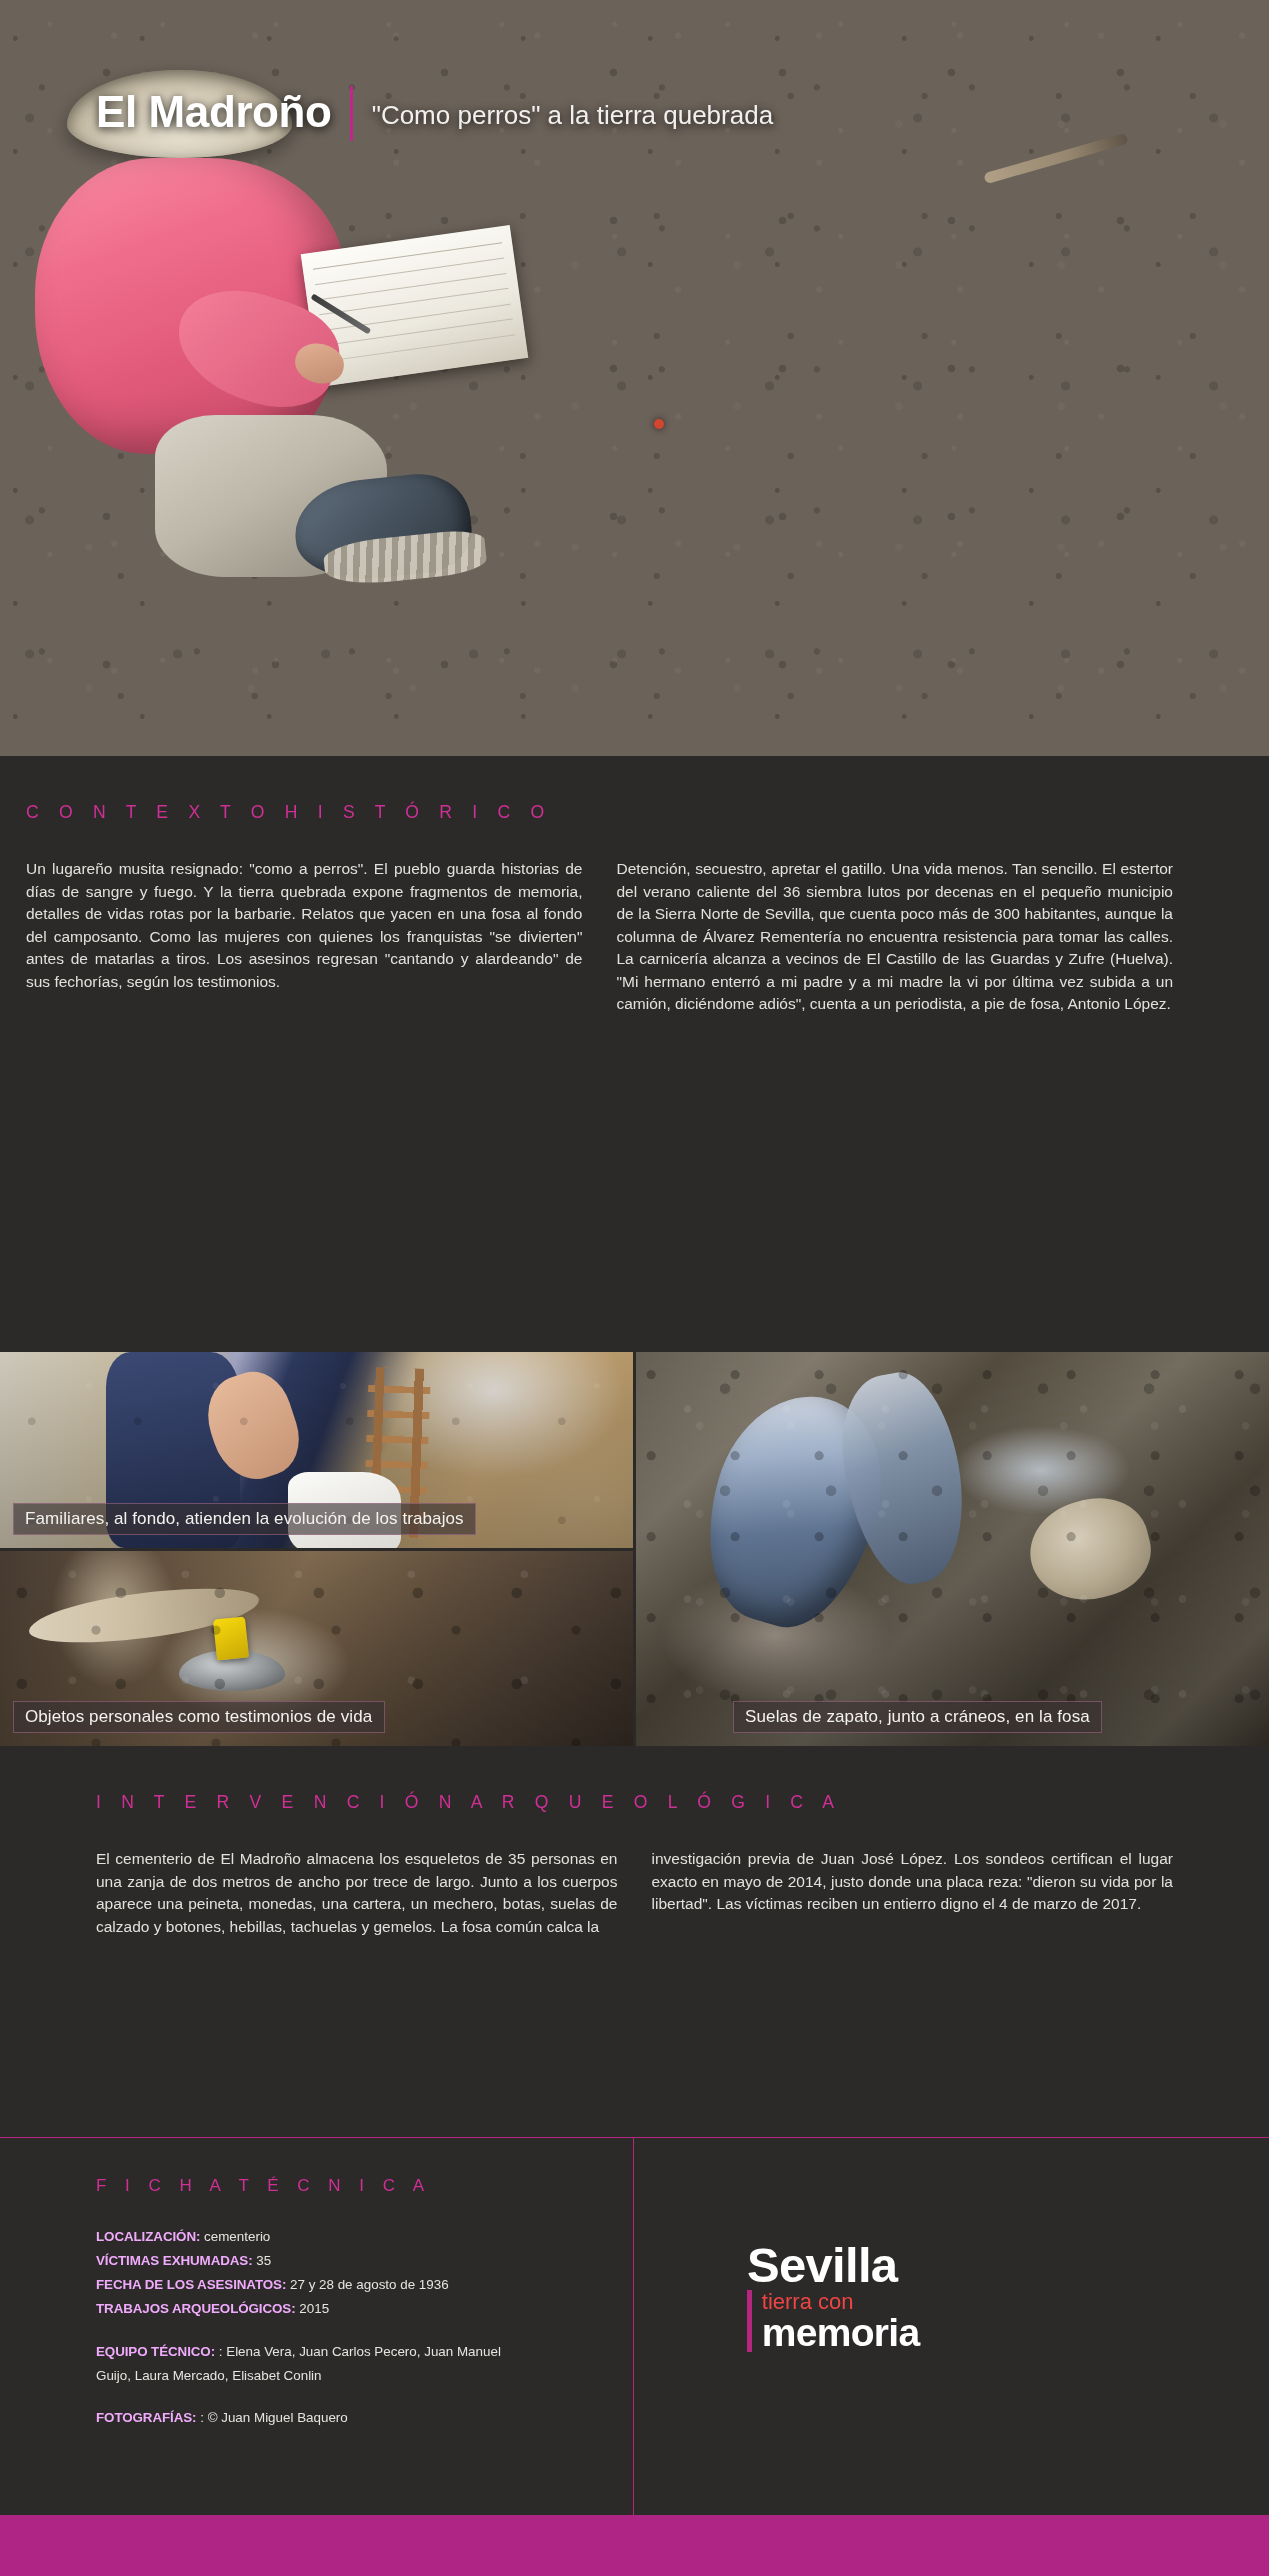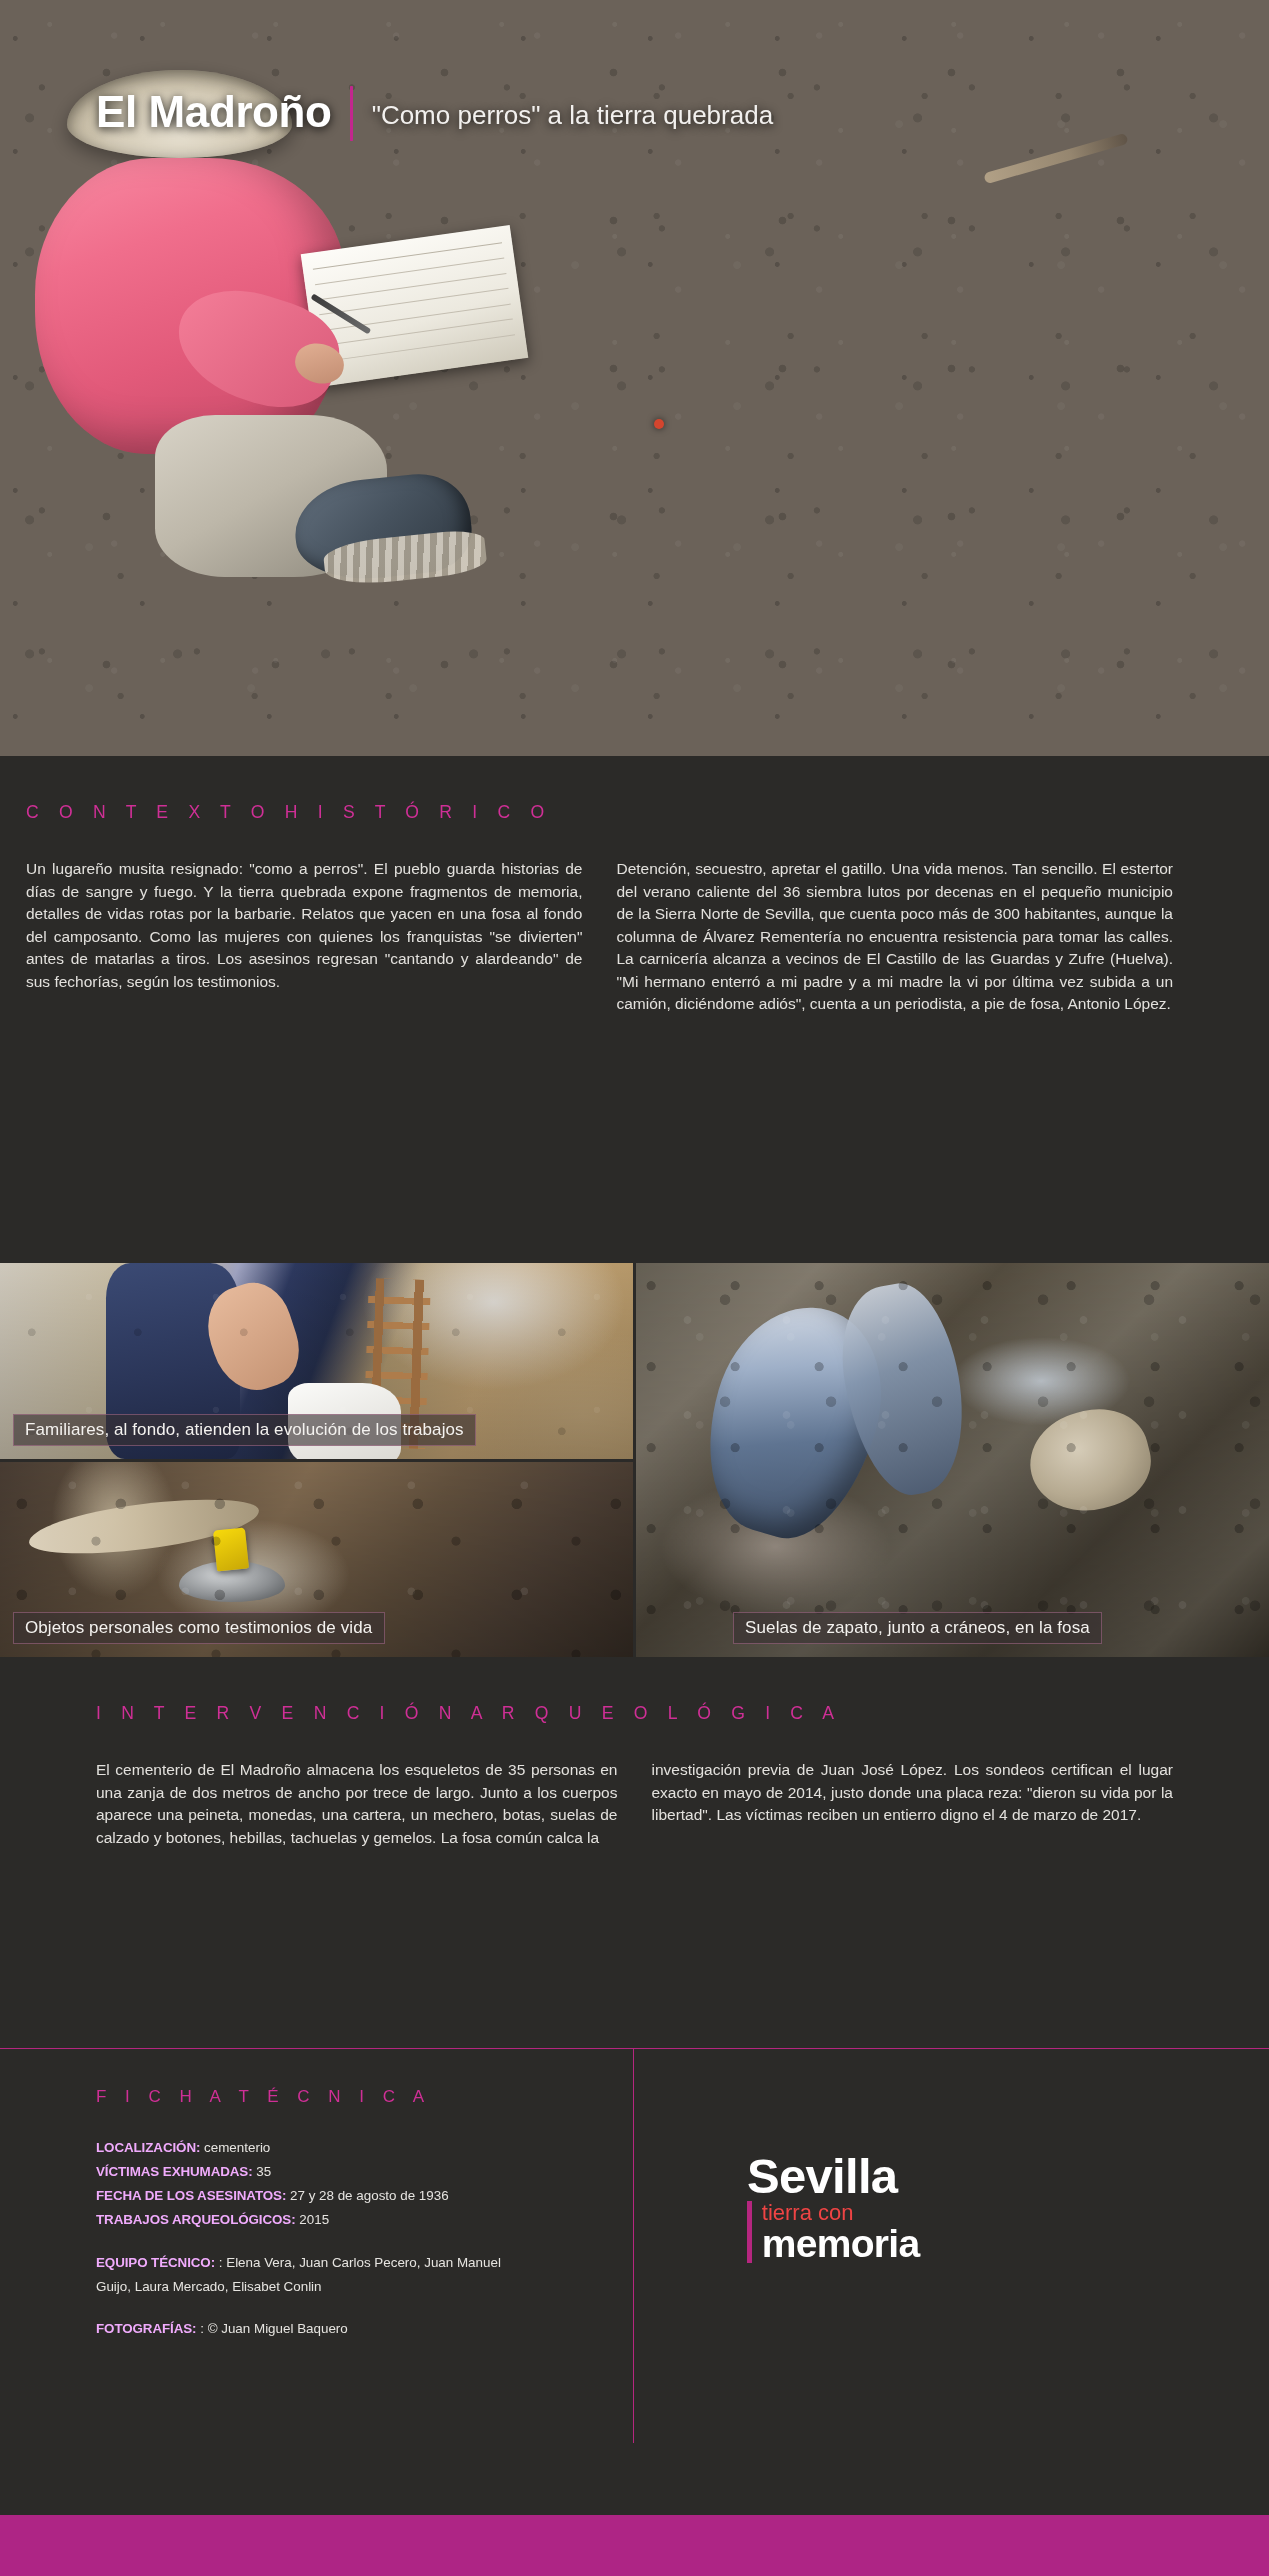--- a/index.html
+++ b/index.html
@@ -175,21 +175,21 @@
   }
   .col{ flex:1; }
   .col p{
     font-size:15.5px;
     line-height:22.5px;
     color:#e3e1dd;
     text-align:justify;
     font-weight:300;
   }
 
-  .ctx{ height:507px;padding-left:26px; }
+  .ctx{ height:596px;padding-left:26px; }
 
   
   .grid{
     display:flex; width:1269px; height:394px; gap:2.8px;
     background:#2b2a28;
   }
   .grid-left{ width:633px; display:flex; flex-direction:column; gap:2.8px; }
   .grid-right{ flex:1; position:relative; overflow:hidden; }
   .gcell{ position:relative; overflow:hidden;text-align:right; }
   .g1{ height:196px; }

